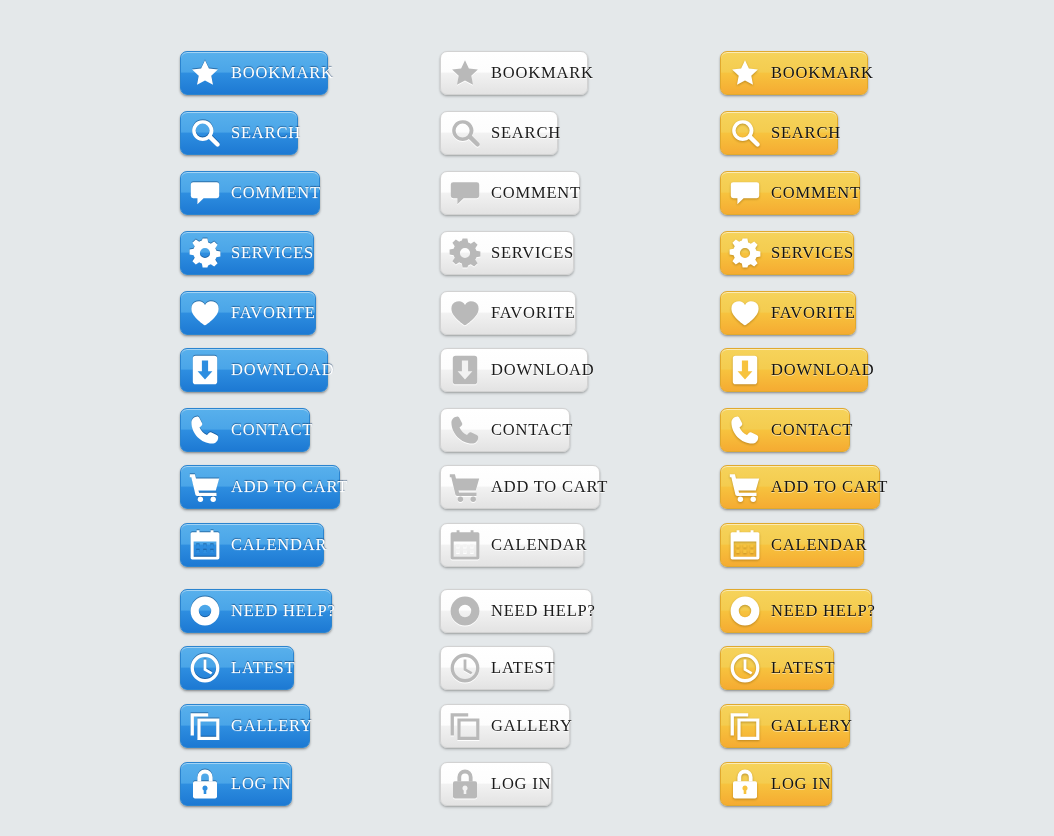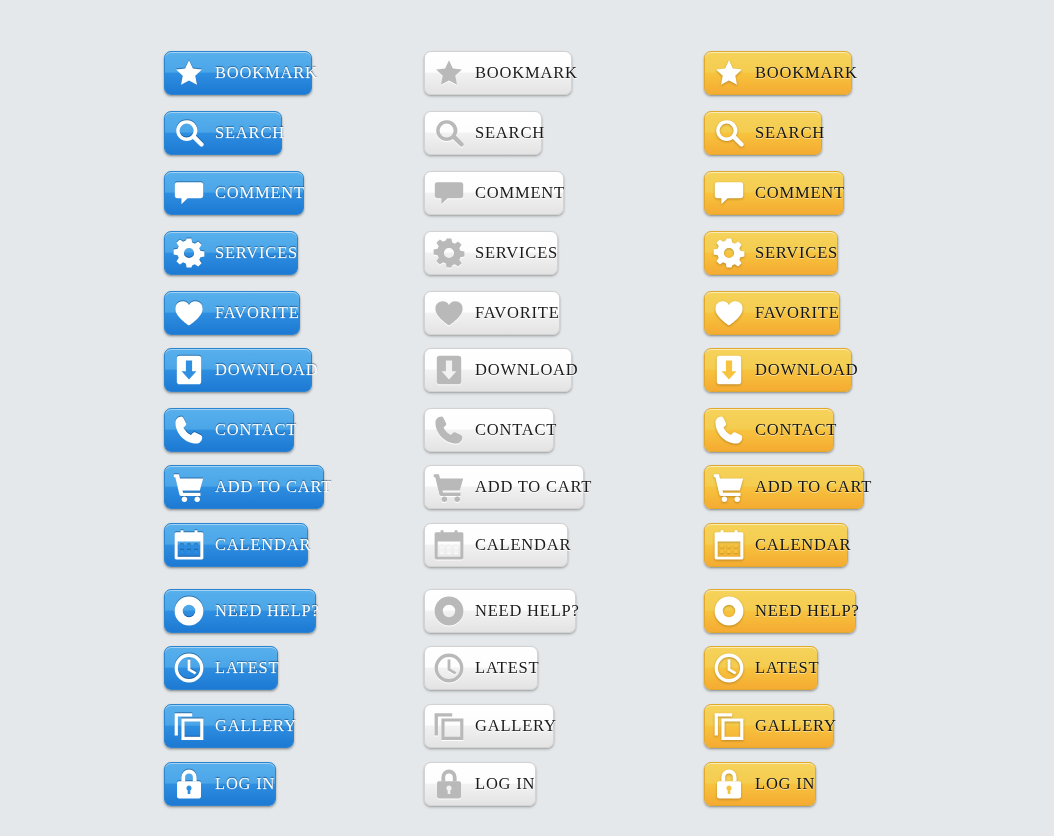--- a/index.html
+++ b/index.html
@@ -20,21 +20,21 @@
     position: absolute;
     top: 0;
     width: 340px;
   }
   #col-blue   { left: 164px; }
   #col-gray   { left: 424px; }
   #col-orange { left: 704px; }
 
   .btn-row {
     position: absolute;
-    left: 0;
+    left: 16px;
     height: 44px;
     display: flex;
     align-items: flex-start;
   }
 
   .btn {
     display: inline-flex;
     align-items: center;
     height: 44px;
     padding: 0 20px 0 8px;

